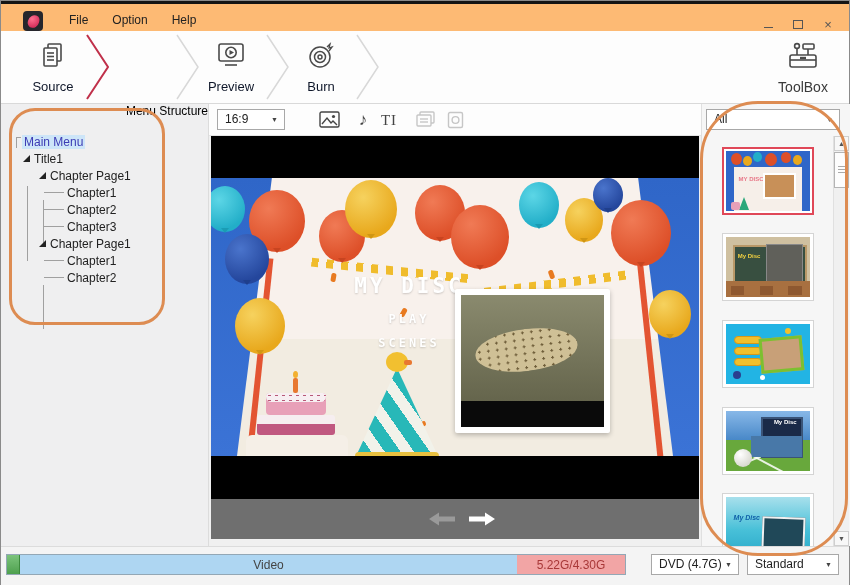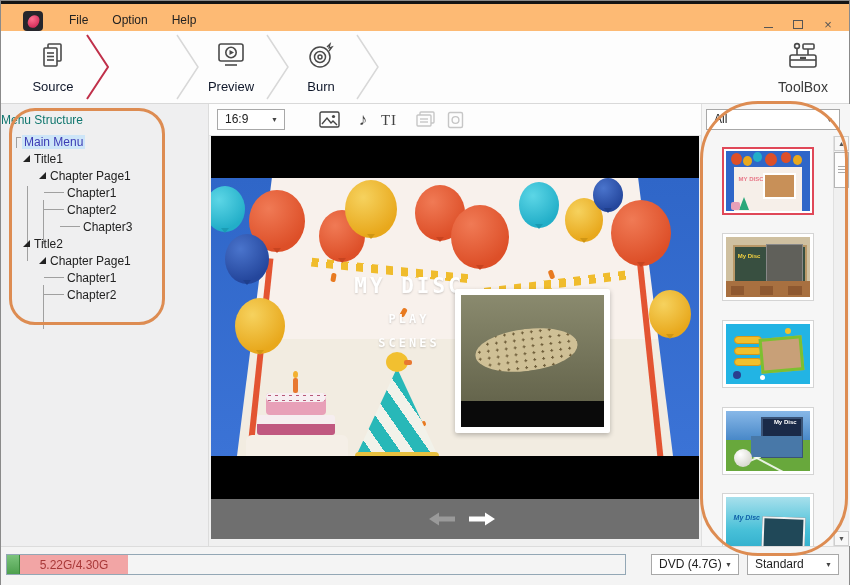--- a/index.html
+++ b/index.html
@@ -24,21 +24,21 @@
   .step{position:absolute;top:8px;width:76px;text-align:center;cursor:pointer}
   .step .ic{height:34px;display:flex;align-items:center;justify-content:center}
   .step .lbl{margin-top:6px;font-size:13px;color:#0f172a}
   .step.active .lbl{color:#e0485a}
   .chev{position:absolute;top:3px}
   .toolbox{position:absolute;top:8px;left:760px;width:84px;text-align:center;cursor:pointer}
   .toolbox .lbl{margin-top:6px;font-size:14px;color:#3a3a3a}
 
   
   .left-panel{position:absolute;left:0;top:103px;width:208px;height:442px;background:#efeff0;border-right:1px solid #dcdcdc;box-sizing:border-box}
-  .lp-title{text-align:left;padding-top:9px;color:#0f766e}
+  .lp-title{text-align:right;color:#000000}
   .tree{position:absolute;left:0;top:30px;right:0}
   .trow{height:17px;line-height:17px;white-space:nowrap;color:#222;cursor:default}
   .tri{display:inline-block;width:0;height:0;border-bottom:7px solid #222;border-left:7px solid transparent;margin-right:4px;vertical-align:1px}
   .d3::before{content:'';display:inline-block;width:20px;height:1px;background:#a0a0a0;vertical-align:4px;margin-right:3px}
   .sel{background:#cde5f8;color:#3b3bb5;padding:0 2px}
   .vline{position:absolute;width:1px;background:#a0a0a0}
   .rootline-v{position:absolute;left:15px;top:33px;width:1px;height:11px;background:#a0a0a0}
   .rootline-h{position:absolute;left:15px;top:33px;width:5px;height:1px;background:#a0a0a0}
 
   
@@ -240,22 +240,21 @@
     <div class="rootline-h"></div>
     <div class="vline" style="left:26px;top:82px;height:75px"></div>
     <div class="vline" style="left:42px;top:96px;height:44px"></div>
     <div class="vline" style="left:42px;top:181px;height:44px"></div>
     <div class="tree">
       <div class="trow" style="padding-left:21px"><span class="sel">Main Menu</span></div>
       <div class="trow" style="padding-left:22px"><span class="tri"></span><span>Title1</span></div>
       <div class="trow" style="padding-left:38px"><span class="tri"></span><span>Chapter Page1</span></div>
       <div class="trow d3" style="padding-left:43px"><span>Chapter1</span></div>
       <div class="trow d3" style="padding-left:43px"><span>Chapter2</span></div>
-      <div class="trow d3" style="padding-left:59px"><span>Chapter3</span></div>
-      <div class="trow" style="padding-left:22px"><span class="tri"></span><span>Title2</span></div>
+      <div class="trow d3" style="padding-left:43px"><span>Chapter3</span></div>
       <div class="trow" style="padding-left:38px"><span class="tri"></span><span>Chapter Page1</span></div>
       <div class="trow d3" style="padding-left:43px"><span>Chapter1</span></div>
       <div class="trow d3" style="padding-left:43px"><span>Chapter2</span></div>
     </div>
   </div>
 
   <div class="center-panel">
     <div class="design-toolbar">
       <div class="aspect">
         <span>16:9</span>
@@ -434,20 +433,23 @@
           <i></i>
           <i></i>
         </div>
       <div class="sbtn" style="bottom:0"><span>▼</span></div>
     </div>
   </div>
 
   <div class="status-bar">
     <div class="progress">
       <div class="seg-green"></div>
+      <div class="seg-blue">
+          <span>Video</span>
+        </div>
       <div class="seg-pink">
           <span>5.22G/4.30G</span>
         </div>
     </div>
     <div class="dd disc-dd">
       <span>DVD (4.7G)</span>
       <span class="arr">▼</span>
     </div>
     <div class="dd quality-dd">
       <span>Standard</span>

